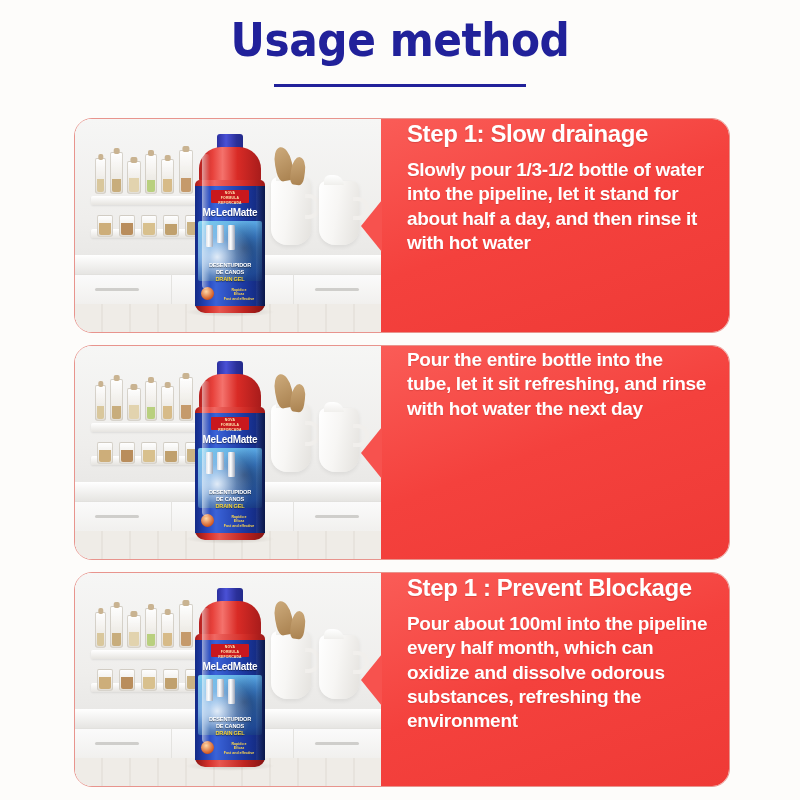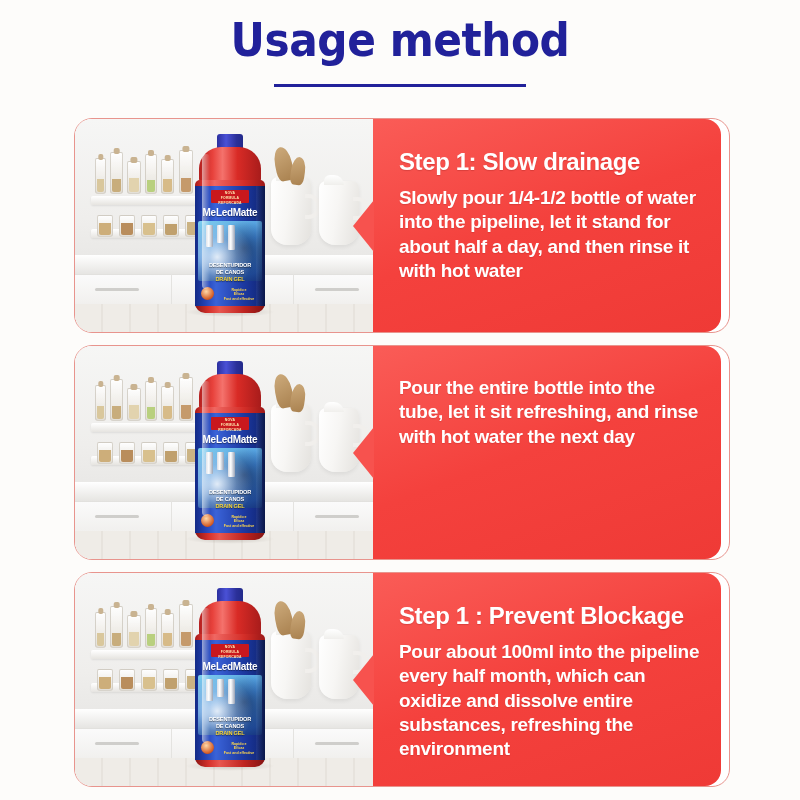--- a/index.html
+++ b/index.html
@@ -319,25 +319,25 @@
     left: 50%; transform: translateX(-50%);
     bottom: -4px;
     width: 90px; height: 10px;
     border-radius: 50%;
     background: radial-gradient(ellipse at center, rgba(120,110,100,.30), rgba(120,110,100,0) 70%);
   }
 
   
   .textpane {
     position: absolute;
-    right: 8px; top: 0; bottom: 0;
+    right: 0; top: 0; bottom: 0;
     width: 348px;
     background: linear-gradient(160deg,#fa5c57 0%, #f4413d 48%, #ef3a36 100%);
     border-radius: 0 16px 16px 0;
-    padding: 30px 18px 10px 26px;
+    padding: 2px 18px 10px 26px;
   }
   
   .arrow {
     position: absolute;
     left: -20px;
     top: 50%;
     transform: translateY(-50%);
     width: 0; height: 0;
     border-top: 26px solid transparent;
     border-bottom: 26px solid transparent;
@@ -470,21 +470,21 @@
           </div>
           <div class="lbl-side"></div>
         </div>
         <div class="b-gloss"></div>
       </div>
     </div>
 
     <div class="textpane">
       <div class="arrow"></div>
       <div class="step-title">Step 1: Slow drainage</div>
-      <div class="step-body">Slowly pour 1/4-1/2 bottle of water into the pipeline, let it stand for about half a day, and then rinse it with hot water</div>
+      <div class="step-body">Slowly pour 1/3-1/2 bottle of water into the pipeline, let it stand for about half a day, and then rinse it with hot water</div>
     </div>
   </div>
 
   <div class="panel">
 
     <div class="photo">
       <div class="wall"></div>
 
       <div class="shelf">
         <div class="shelf-board b1"></div>
@@ -689,17 +689,17 @@
           </div>
           <div class="lbl-side"></div>
         </div>
         <div class="b-gloss"></div>
       </div>
     </div>
 
     <div class="textpane">
       <div class="arrow"></div>
       <div class="step-title">Step 1 : Prevent Blockage</div>
-      <div class="step-body">Pour about 100ml into the pipeline every half month, which can oxidize and dissolve entire substances, refreshing the environment</div>
+      <div class="step-body">Pour about 100ml into the pipeline every half month, which can oxidize and dissolve odorous substances, refreshing the environment</div>
     </div>
   </div>
 
 </div>
 
 </body></html>

